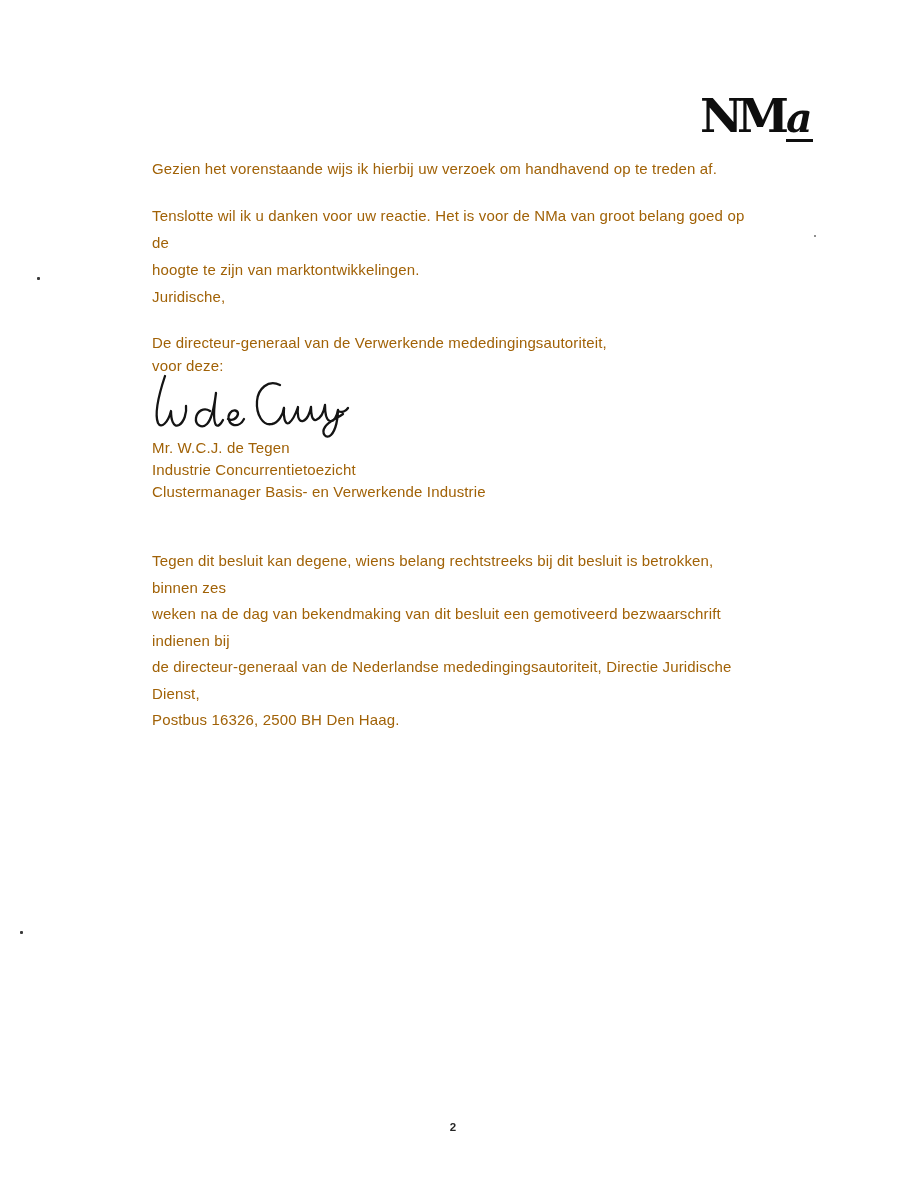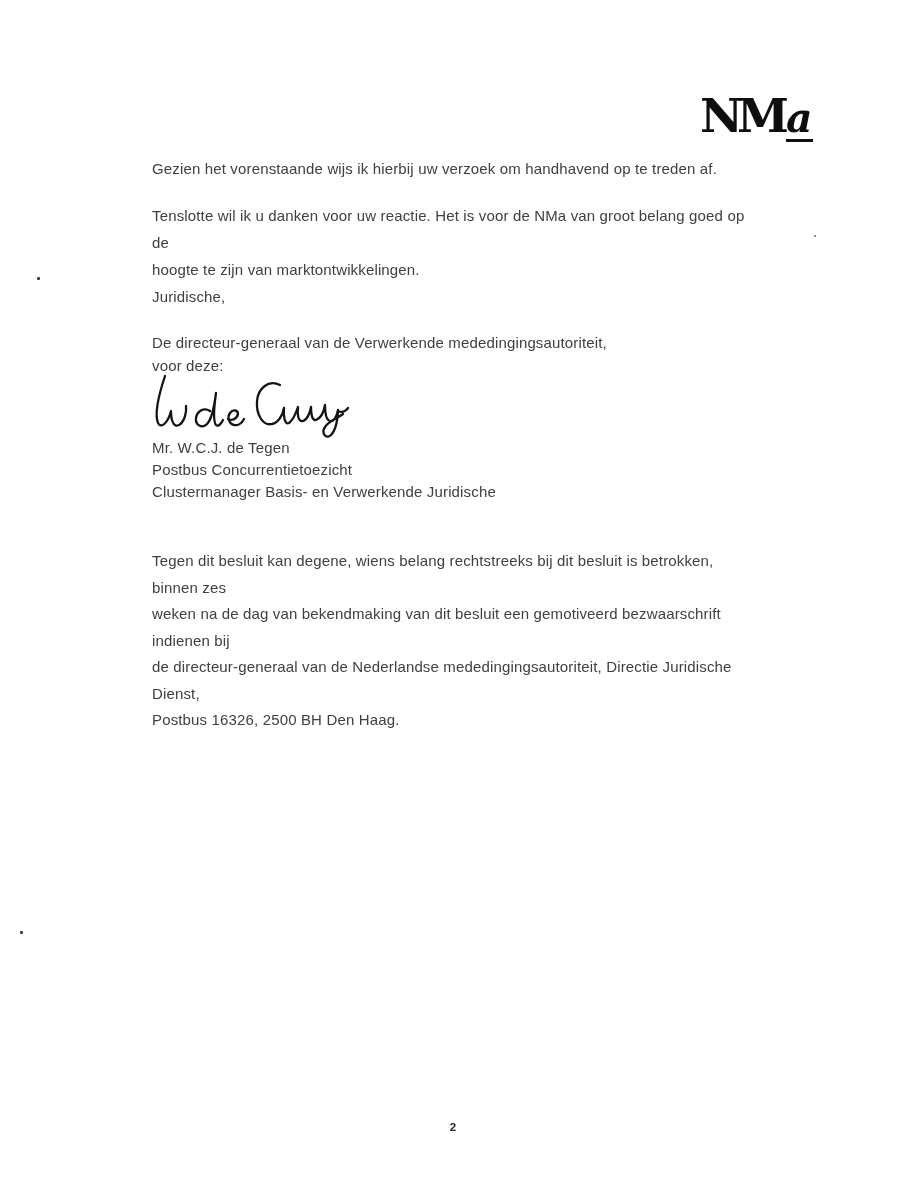--- a/index.html
+++ b/index.html
@@ -44,21 +44,21 @@
     border-bottom: 3px solid #0e0e0e;
     margin-left: -1px;
   }
   
   .tblock {
     position: absolute;
     left: 152px;
     white-space: pre-line;
     font-size: 15px;
     letter-spacing: 0.15px;
-    color: #404040;
+    color: #a16207;
   }
   .lh27 { line-height: 27px; }
   .lh23 { line-height: 23px; }
   .lh22 { line-height: 22px; }
   .lh26 { line-height: 26.5px; }
   .w585 { width: 596px; }
   
   .signature {
     position: absolute;
     left: 150px;
@@ -128,23 +128,23 @@
       <path d="M130 12 C118 6 108 16 107 28 C106 42 113 53 122 51 C128 50 133 42 134 35"></path>
 
       <path d="M134 35 C133 44 135 52 139 50 C143 47 146 40 148 34 C147 41 148 49 153 48 C157 47 160 40 161 34 C161 41 162 48 166 47 C171 45 174 38 175 32 C175 39 176 47 180 48 C184 49 187 43 188 37 C188 45 186 57 181 62 C176 67 171 60 175 54 C179 48 188 45 193 41"></path>
 
       <path d="M188 38 C192 40 196 38 198 35"></path>
     </svg>
   </div>
 
   <div class="tblock lh22" style="top:437px;">Mr. W.C.J. de Tegen</div>
 
-  <div class="tblock lh22" style="top:459px;">Postbus Concurrentietoezicht</div>
+  <div class="tblock lh22" style="top:459px;">Industrie Concurrentietoezicht</div>
 
-  <div class="tblock lh22" style="top:481px;">Clustermanager Basis- en Verwerkende Juridische</div>
+  <div class="tblock lh22" style="top:481px;">Clustermanager Basis- en Verwerkende Industrie</div>
 
   <div class="tblock lh26 w585" style="top:548px;">Tegen dit besluit kan degene, wiens belang rechtstreeks bij dit besluit is betrokken, binnen zes
 weken na de dag van bekendmaking van dit besluit een gemotiveerd bezwaarschrift indienen bij
 de directeur-generaal van de Nederlandse mededingingsautoriteit, Directie Juridische Dienst,
 Postbus 16326, 2500 BH Den Haag.</div>
 
   <div class="page-number">2</div>
 
   <div class="speck speck-1"></div>
   <div class="speck speck-2"></div>

